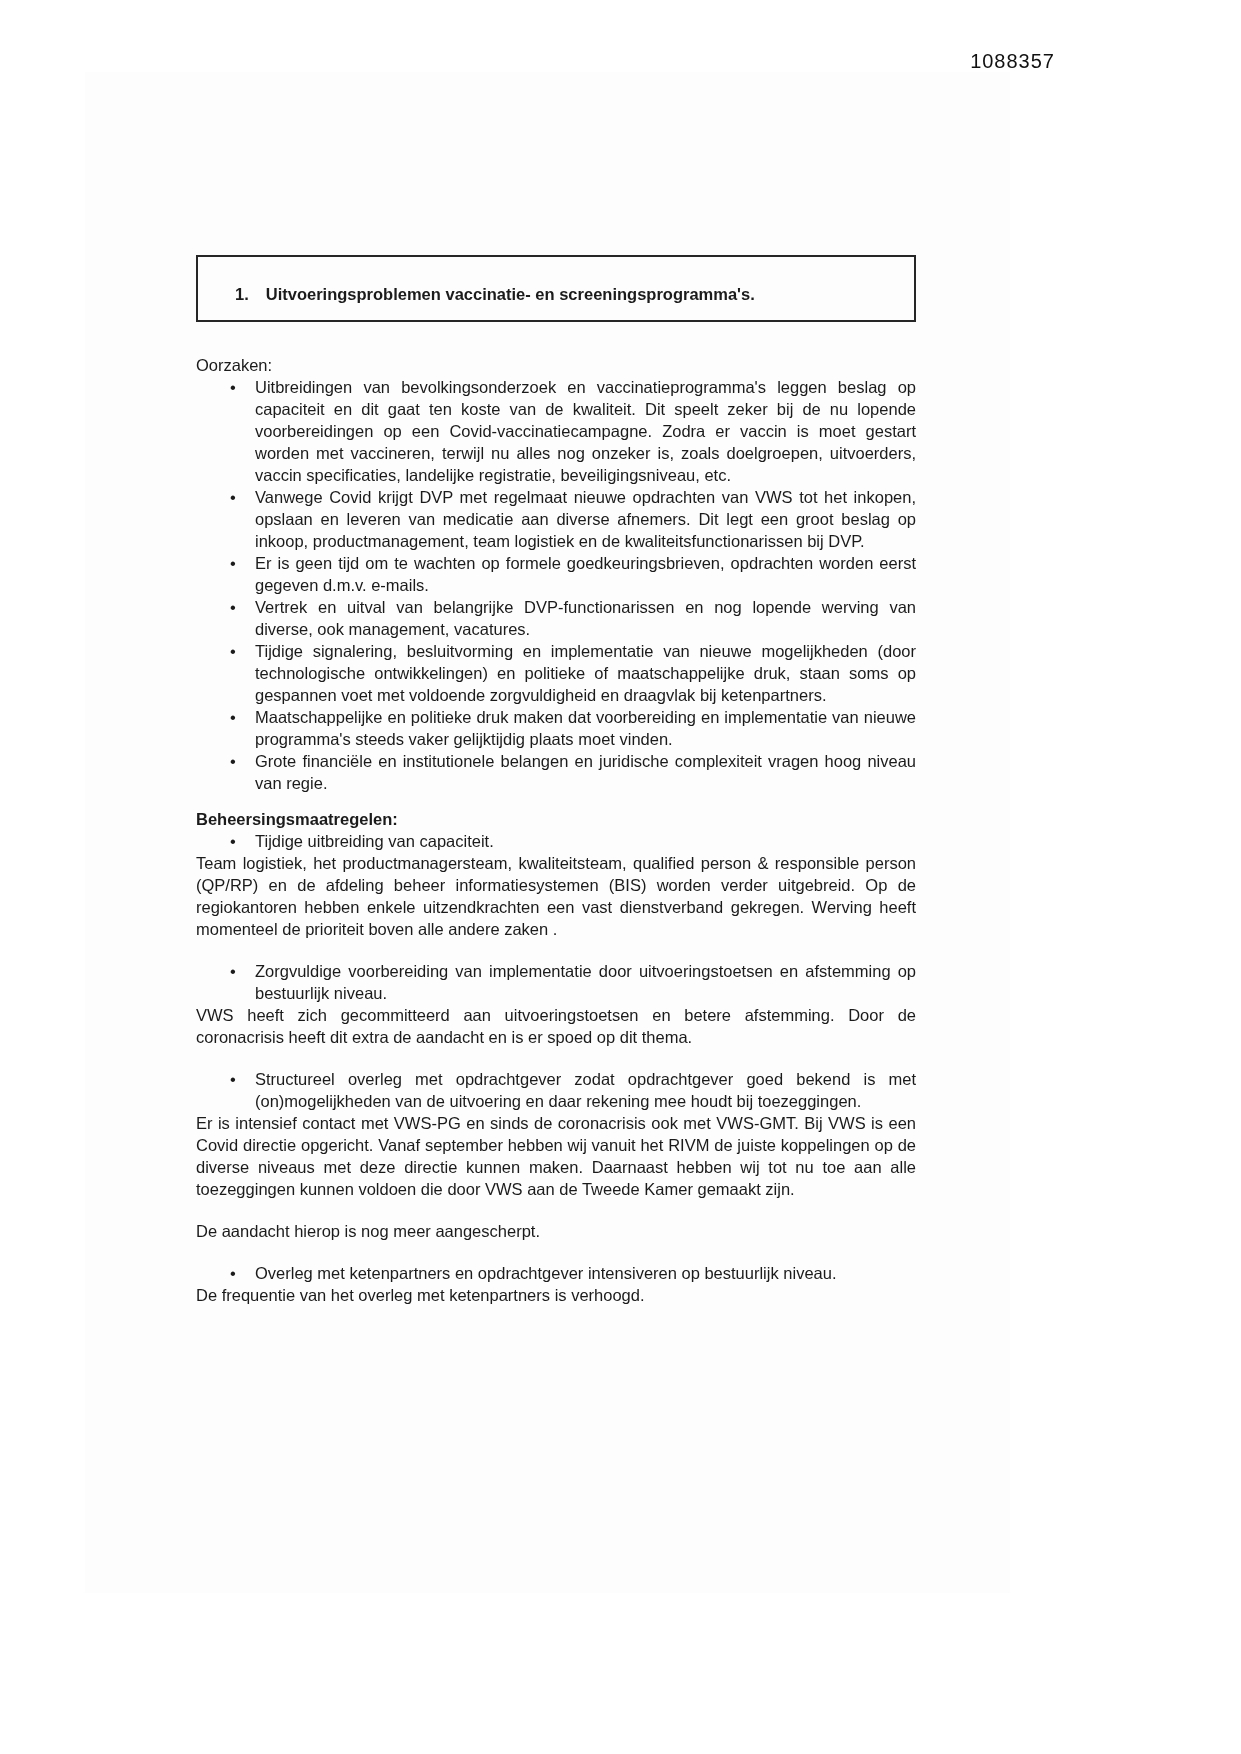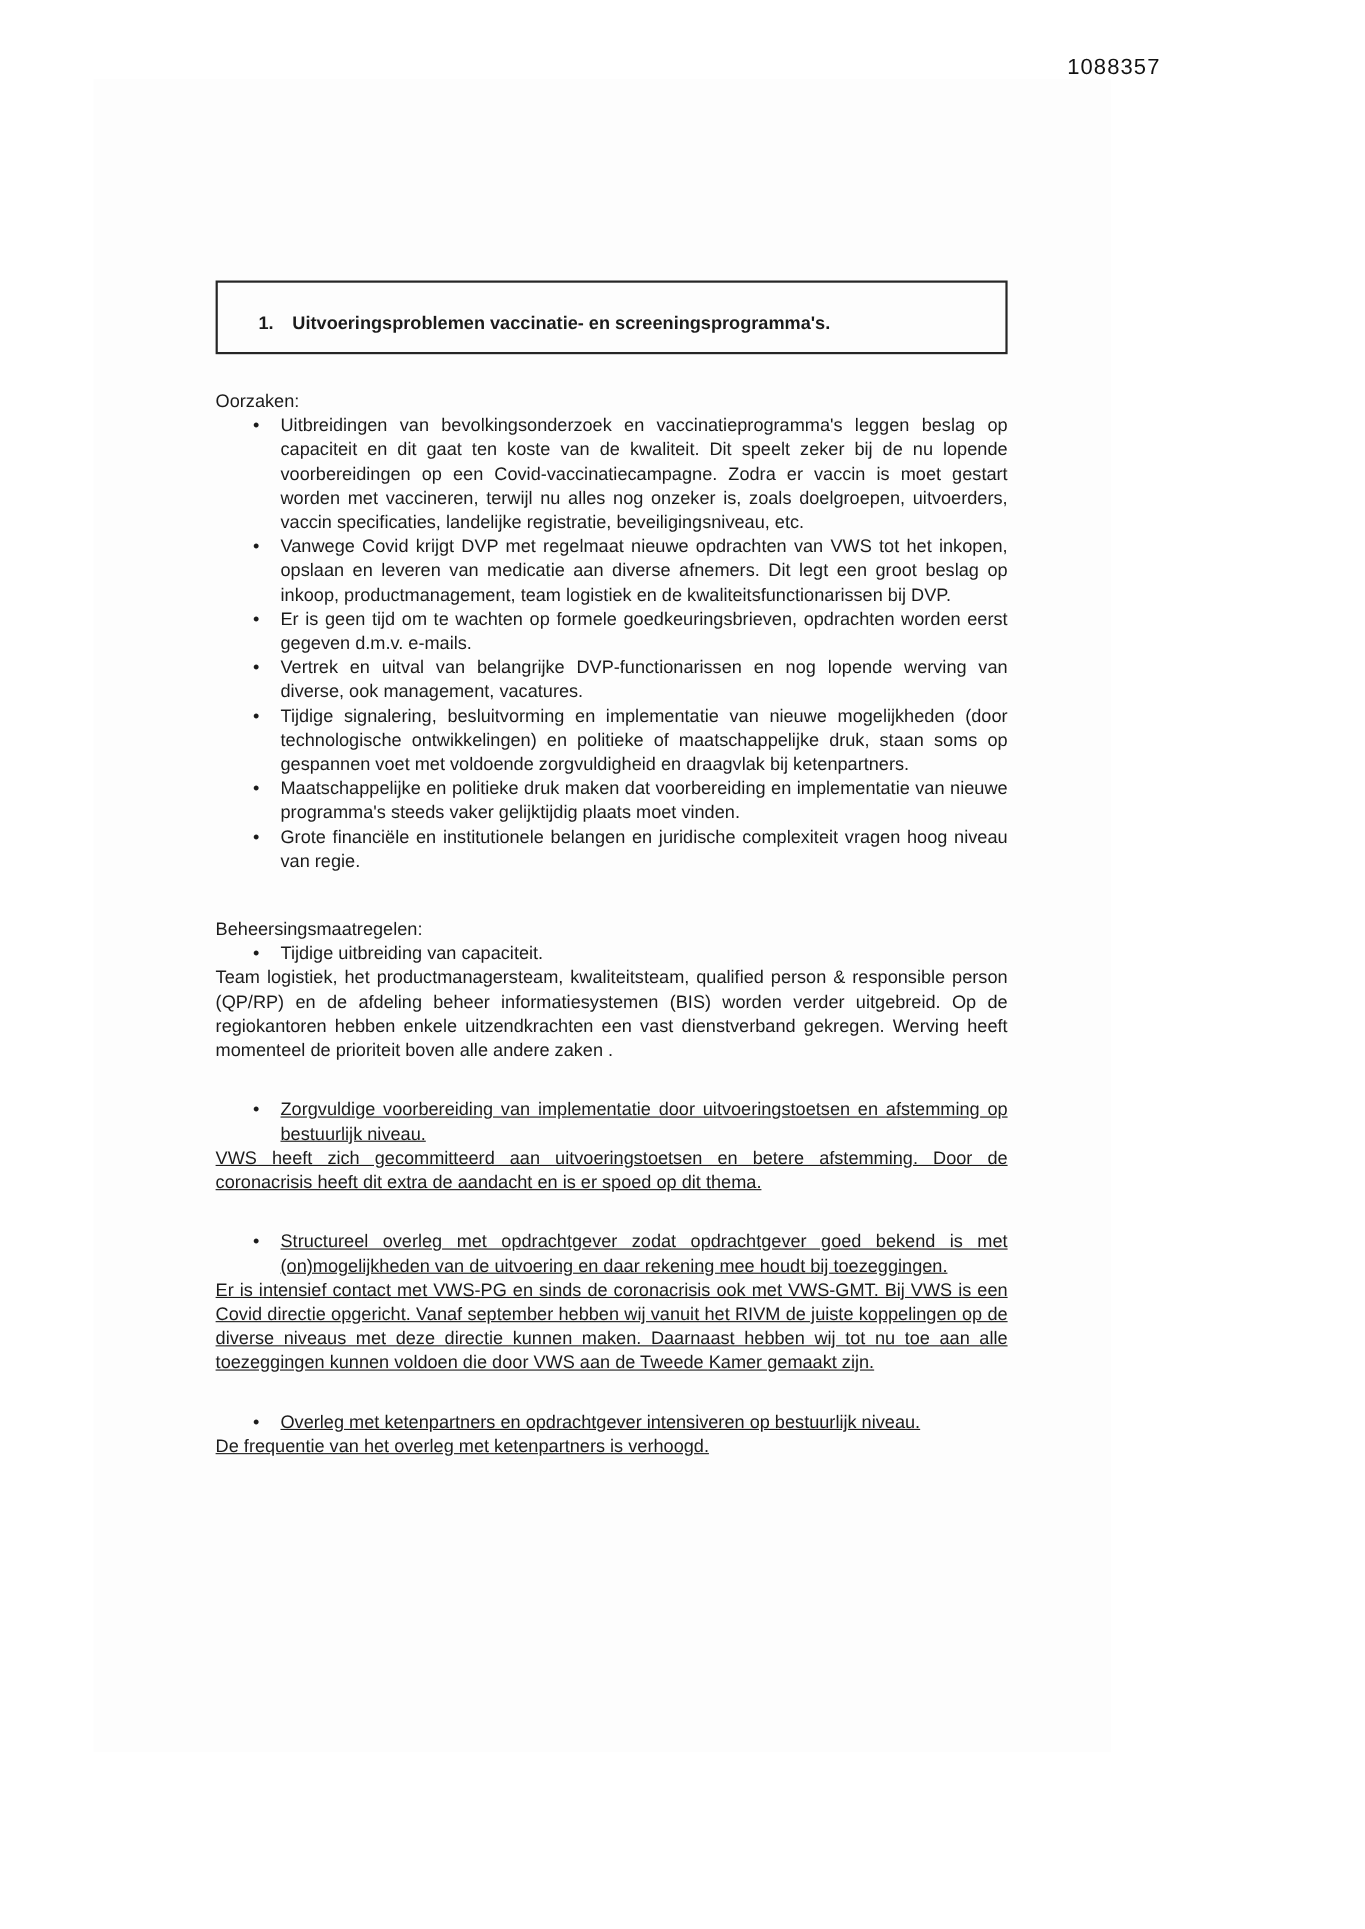--- a/index.html
+++ b/index.html
@@ -54,22 +54,22 @@
   }
   ul.bullets li::before {
     content: "\2022";
     position: absolute;
     left: 34px;
     top: 0;
   }
   .para {
     text-align: justify;
   }
-  .measure.spaced { margin-top: 32px; text-decoration: underline; }
-  .beheersing-label { margin-top: 40px; }
+  .measure.spaced { margin-top: 20px; }
+  .beheersing-label { margin-top: 14px; font-weight: bold; }
 </style>
 </head>
 <body>
 
 <div class="scan-sheet"></div>
 
 <div class="doc-number">1088357</div>
 
 <div class="content">
 
@@ -107,20 +107,21 @@
   </div>
 
   <div class="measure spaced">
     <ul class="bullets">
       <li>Structureel overleg met opdrachtgever zodat opdrachtgever goed bekend is met (on)mogelijkheden van de  uitvoering en daar rekening mee houdt bij toezeggingen.</li>
     </ul>
     <p class="para">Er is intensief contact met VWS-PG en sinds de coronacrisis ook met VWS-GMT. Bij VWS is een Covid directie opgericht. Vanaf september hebben wij vanuit het RIVM de juiste koppelingen op de diverse niveaus met deze directie kunnen maken. Daarnaast hebben wij tot nu toe aan alle toezeggingen kunnen voldoen die door VWS aan de Tweede Kamer gemaakt zijn.</p>
   </div>
 
   <div class="measure spaced">
+    <p class="para">De aandacht hierop is nog meer aangescherpt.</p>
   </div>
 
   <div class="measure spaced">
     <ul class="bullets">
       <li>Overleg met ketenpartners en opdrachtgever intensiveren op bestuurlijk niveau.</li>
     </ul>
     <p class="para">De frequentie van het overleg met ketenpartners is verhoogd.</p>
   </div>
 
 </div>

